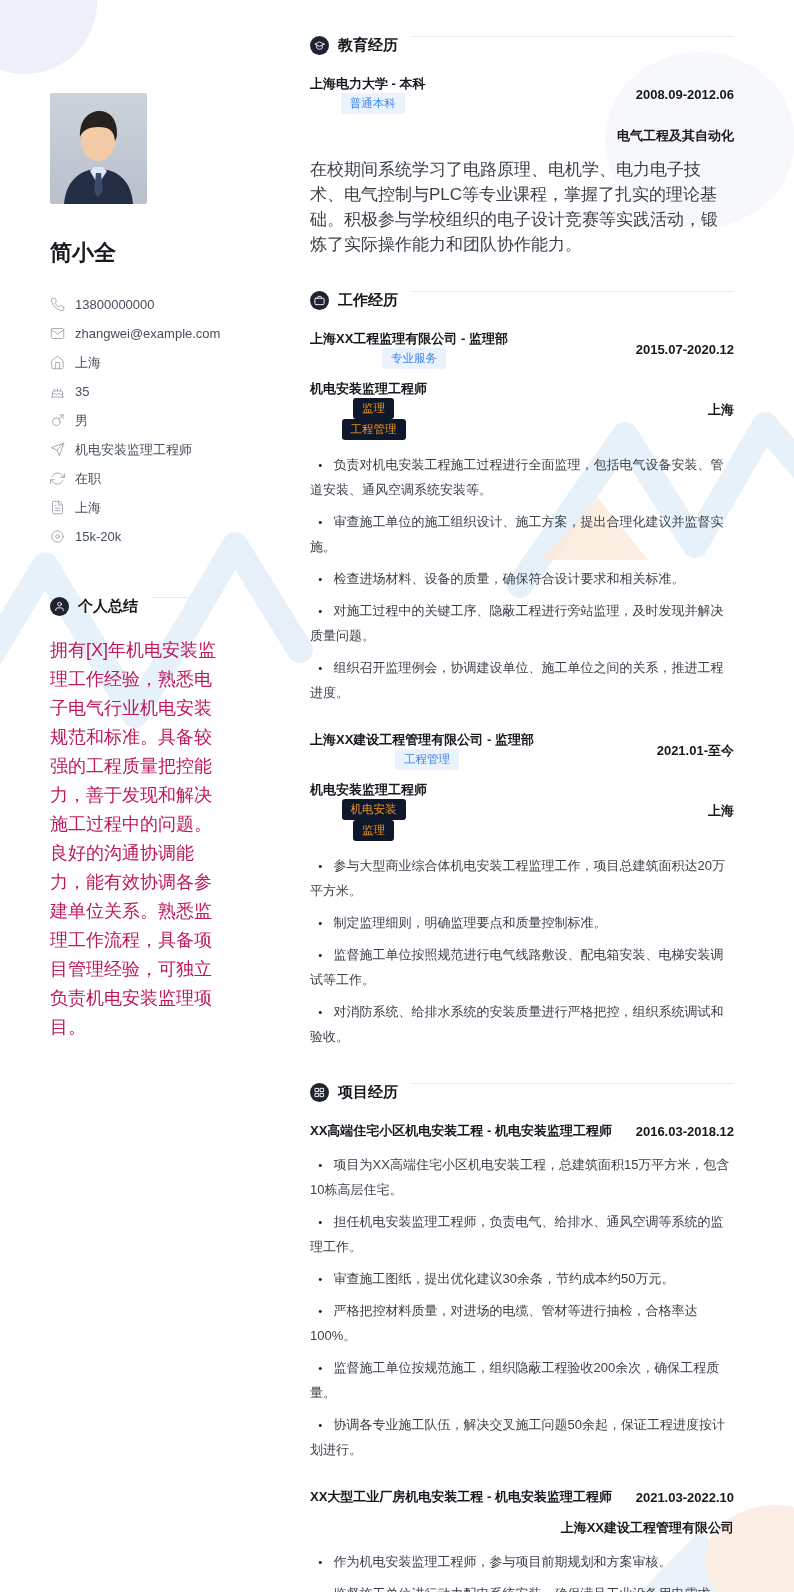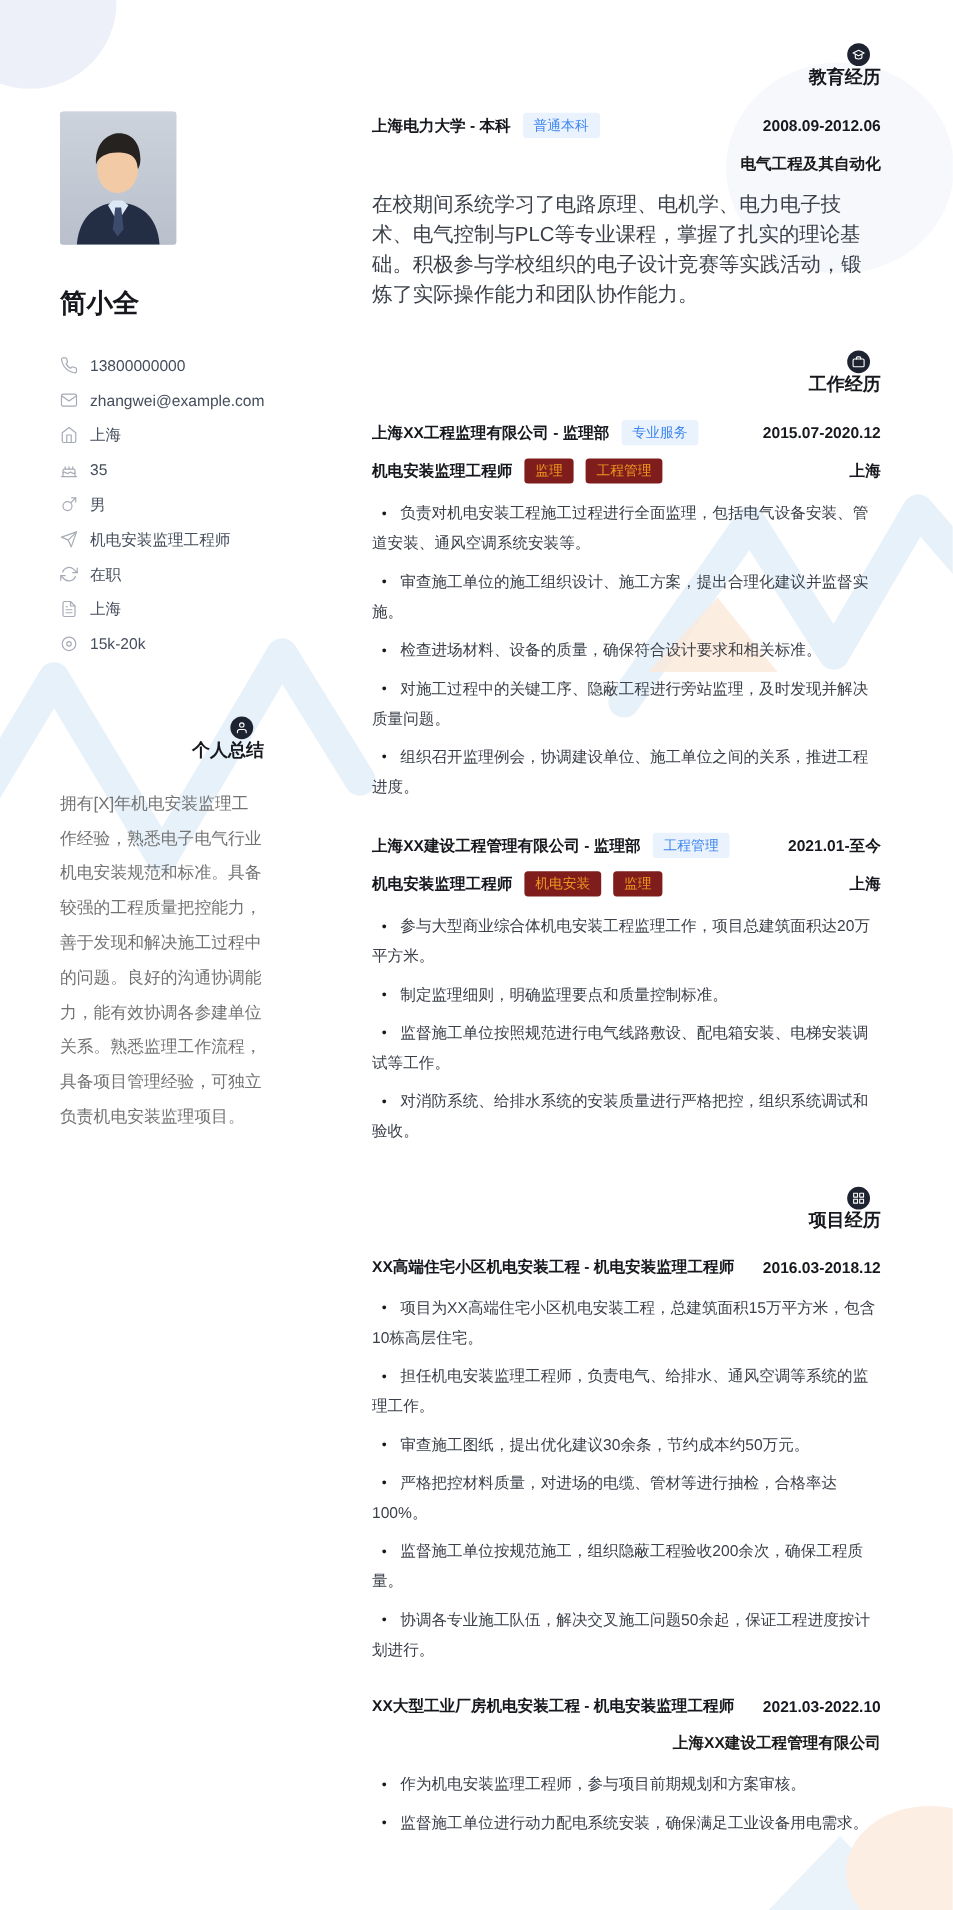--- a/index.html
+++ b/index.html
@@ -12,42 +12,42 @@
   .sidebar{position:absolute;left:50px;top:93px;width:170px;}
   .photo{width:97px;height:111px;border-radius:3px;overflow:hidden;background:#c9cfd8;}
   .photo svg{display:block;}
   .name{font-size:22px;font-weight:700;margin:34px 0 0 0;color:#16181d;}
   .contacts{list-style:none;margin:22px 0 0 0;padding:0;}
   .contacts li{display:flex;align-items:center;height:29px;font-size:13px;color:#454e5c;}
   .c-icon{width:15px;height:15px;margin-right:10px;flex:0 0 auto;display:flex;align-items:center;}
   .c-icon svg{width:15px;height:15px;stroke:#a6abb5;fill:none;stroke-width:1.6;stroke-linecap:round;stroke-linejoin:round;}
 
   .side-sec-head{display:flex;align-items:center;margin-top:46px;}
-  .summary{font-size:14px;line-height:29px;color:#737373;margin:16px 0 0 0;}
+  .summary{font-size:18px;line-height:29px;color:#be185d;margin:16px 0 0 0;}
 
   
-  .sec-head{display:flex;align-items:flex-end;flex-direction:column;}
+  .sec-head{display:flex;align-items:flex-start;}
   .circ{width:19px;height:19px;border-radius:50%;background:#1d2330;display:flex;align-items:center;justify-content:center;margin-right:9px;flex:0 0 auto;}
   .circ svg{width:11px;height:11px;stroke:#ffffff;fill:none;stroke-width:2;stroke-linecap:round;stroke-linejoin:round;}
   .sec-title{font-size:15px;font-weight:700;margin:0;color:#16181d;white-space:nowrap;}
   .rule{flex:1;height:1px;background:#ebebeb;margin-left:14px;}
 
   
   .main{position:absolute;left:310px;top:36px;width:424px;}
   .section{margin-bottom:34px;}
   .sec-head{margin-bottom:20px;}
 
   .row{display:flex;align-items:center;justify-content:space-between;}
-  .row .left{display:flex;align-items:center;min-width:0;}
+  .row .left{display:flex;align-items:center;min-width:0;flex-direction:column;}
   .etitle{font-size:13px;font-weight:700;color:#16181d;white-space:nowrap;}
   .date{font-size:13px;font-weight:700;color:#16181d;white-space:nowrap;margin-left:10px;}
   .loc{font-size:13px;font-weight:700;color:#16181d;}
   .badge{font-size:11.5px;padding:3px 9px;border-radius:3px;margin-left:10px;white-space:nowrap;}
   .badge.blue{color:#3d86f0;background:#eaf2fd;}
-  .badge.orange{color:#f0961f;background:#7f1d1d;}
+  .badge.orange{color:#f0961f;background:#0f172a;}
   .subrow{margin-top:11px;}
   .major{font-size:13px;font-weight:700;margin-top:13px;text-align:right;}
   .para{font-size:17px;line-height:25px;color:#3a3f48;margin:12px 0 0 0;}
   .bullets{margin-top:12px;}
   .bi{font-size:13px;line-height:25px;color:#3a3f48;margin-bottom:7px;text-indent:8px;}
   .bi .dot{display:inline-block;text-indent:0;margin-right:11px;color:#16181d;transform:scale(.9);}
   .entry{margin-bottom:26px;}
   .entry:last-child{margin-bottom:0;}
 </style>
 </head>

